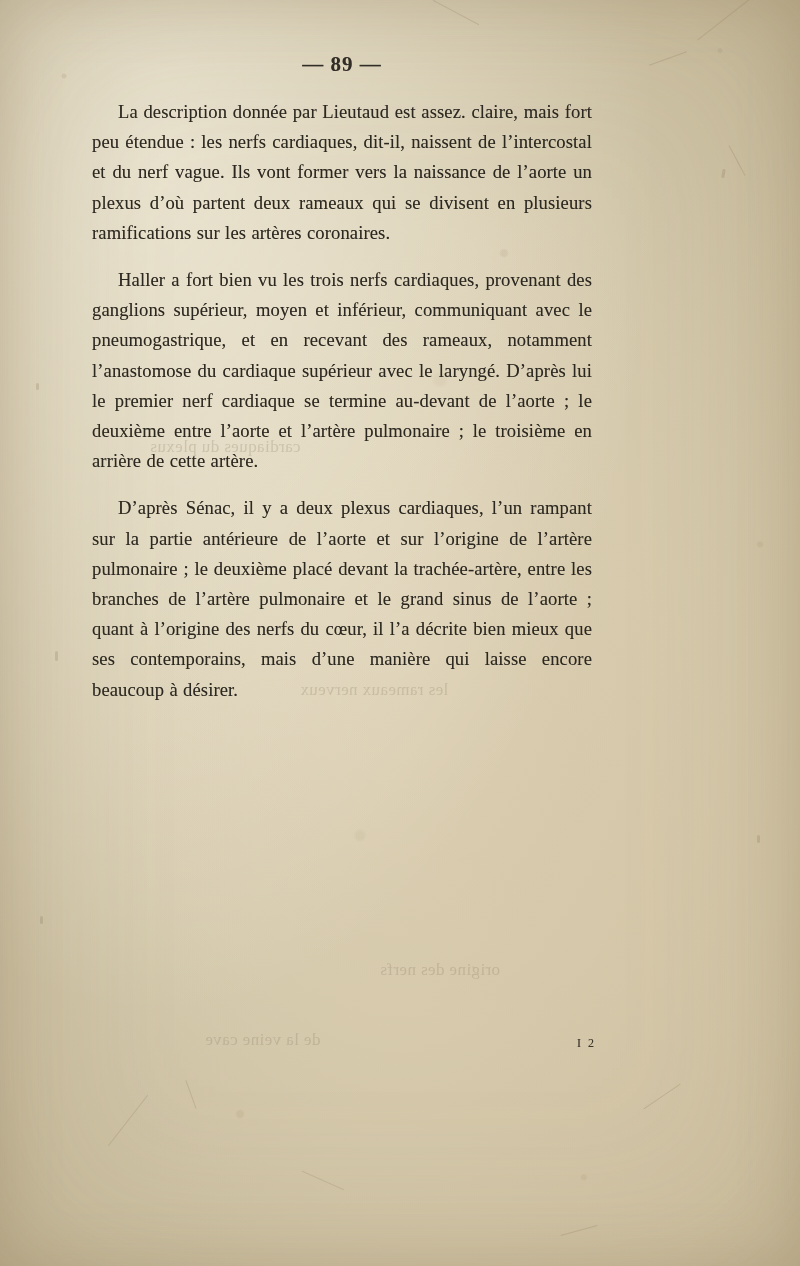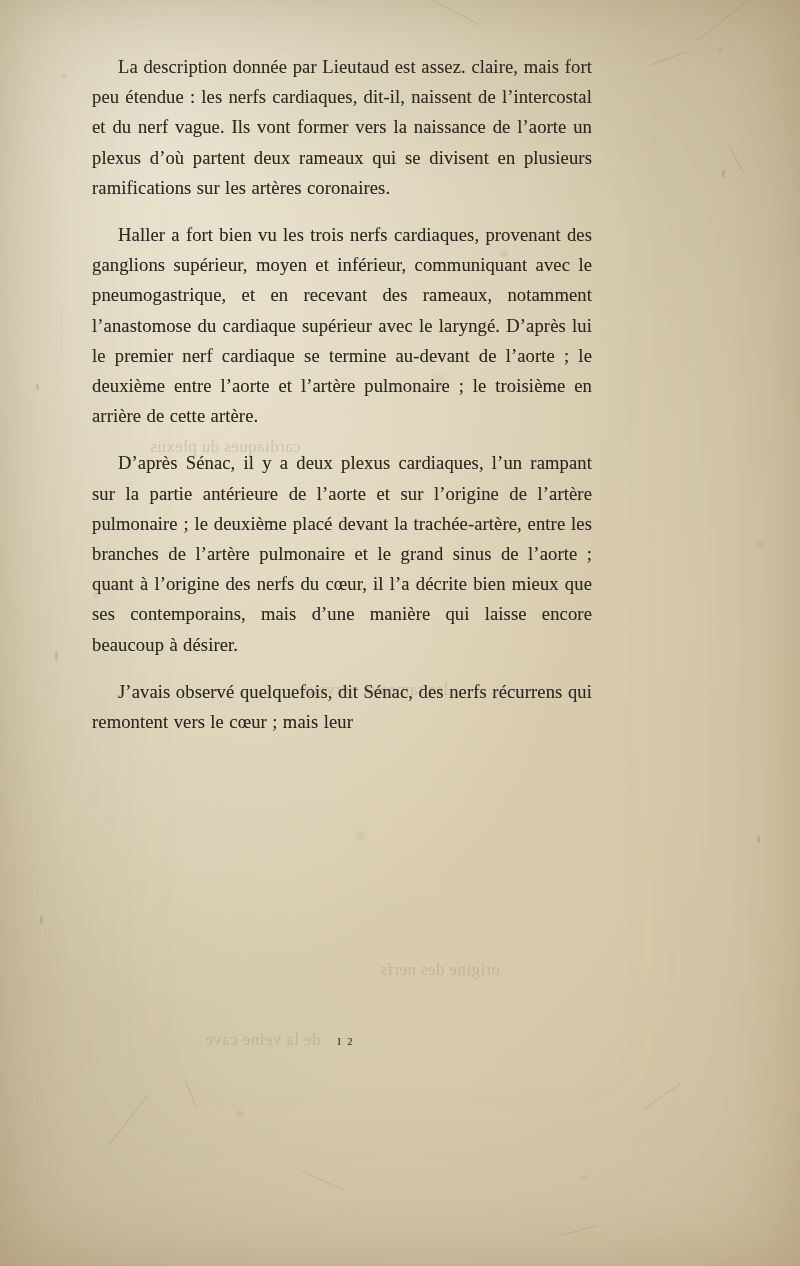--- a/index.html
+++ b/index.html
@@ -94,22 +94,22 @@
   p.para + p.para { margin-top: 17px; }
 
   
   #textblock { text-shadow: 0 0 .5px rgba(60,50,35,0.35); }
 
   #signature {
     position: absolute;
     left: 4px;
     top: 984px;
     width: 500px;
-    text-align: center;
-    font-size: 10px;
+    text-align: right;
+    font-size: 12px;
     letter-spacing: 2px;
     color: #3a352c;
   }
 
   
   .edge {
     position: absolute;
     inset: 0;
     pointer-events: none;
     box-shadow:
@@ -139,23 +139,23 @@
   <div class="fiber" style="left:55px;top:651px;width:3px;height:10px;border-radius:2px;"></div>
   <div class="fiber" style="left:36px;top:383px;width:3px;height:7px;border-radius:2px;"></div>
 
   <div class="bleed" style="left:150px;top:437px;">cardiaques du plexus</div>
   <div class="bleed" style="left:300px;top:680px;">les rameaux nerveux</div>
   <div class="bleed" style="left:205px;top:1030px;">de la veine cave</div>
   <div class="bleed" style="left:380px;top:960px;">origine des nerfs</div>
 
   <div id="textblock">
 
+    <div id="folio">— 89 —</div>
 
     <p class="para">La description donnée par Lieutaud est assez. claire, mais fort peu étendue : les nerfs cardiaques, dit-il, naissent de l’intercostal et du nerf vague. Ils vont former vers la naissance de l’aorte un plexus d’où partent deux rameaux qui se divisent en plusieurs ramifications sur les artères coronaires.</p>
     <p class="para">Haller a fort bien vu les trois nerfs cardiaques, provenant des ganglions supérieur, moyen et inférieur, communiquant avec le pneumogastrique, et en recevant des rameaux, notamment l’anastomose du cardiaque supérieur avec le laryngé. D’après lui le premier nerf cardiaque se termine au-devant de l’aorte ; le deuxième entre l’aorte et l’artère pulmonaire ; le troisième en arrière de cette artère.</p>
     <p class="para">D’après Sénac, il y a deux plexus cardiaques, l’un rampant sur la partie antérieure de l’aorte et sur l’origine de l’artère pulmonaire ; le deuxième placé devant la trachée-artère, entre les branches de l’artère pulmonaire et le grand sinus de l’aorte ; quant à l’origine des nerfs du cœur, il l’a décrite bien mieux que ses contemporains, mais d’une manière qui laisse encore beaucoup à désirer.</p>
-    <p class="para">J’avais observé quelquefois, dit Sénac, des nerfs récurrens qui remontent vers le cœur ; mais leur</p>
 
     <div id="signature">I 2</div>
   </div>
 
   <div class="edge"></div>
 </div>
 
 </body></html>

